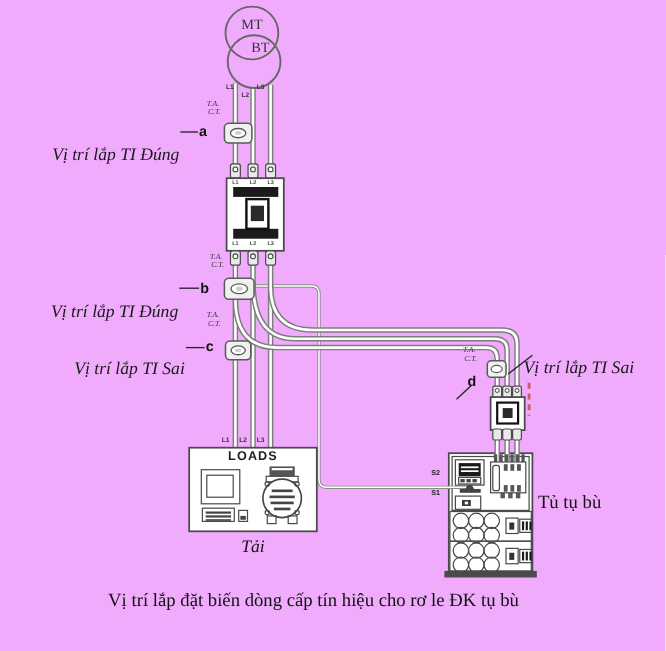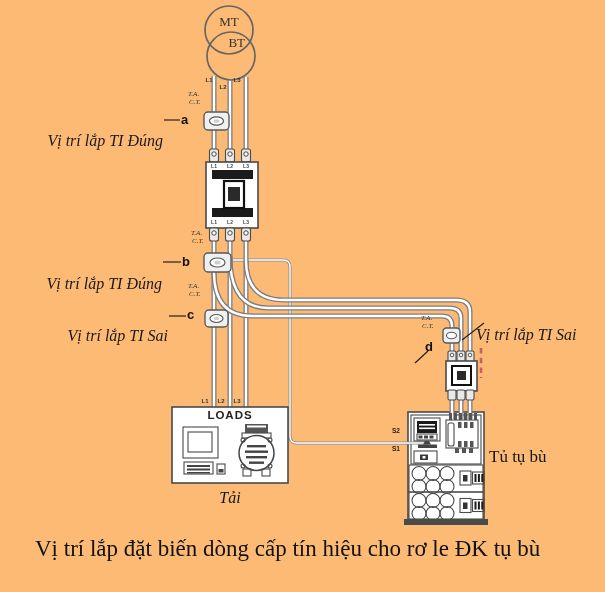--- a/index.html
+++ b/index.html
@@ -1,28 +1,28 @@
 <!DOCTYPE html>
 <html><head>
 <meta charset="utf-8">
 <style>
   html,body{margin:0;padding:0;background:#fff;}
-  #stage{position:relative;width:605px;height:592px;background:#fdba74;overflow:hidden;
+  #stage{position:relative;width:605px;height:592px;background:#f0abfc;overflow:hidden;
          font-family:"Liberation Serif","DejaVu Serif",serif;color:#141414;}
   #diagram-svg{position:absolute;left:0;top:0;}
   .t{position:absolute;white-space:nowrap;}
   .sans{font-family:"Liberation Sans","DejaVu Sans",sans-serif;}
   .poslbl{font-style:italic;font-size:16px;color:#1a1a1a;margin-top:23px;}
   .ralign{text-align:right;}
   .letter{font-family:"Liberation Sans","DejaVu Sans",sans-serif;font-weight:bold;font-size:13px;color:#111;}
   .tact{font-style:italic;font-size:7px;color:#333;line-height:7px;}
   .tiny{font-size:6px;font-weight:bold;color:#333;text-align:center;width:14px;}
   .micro{font-size:5px;font-weight:bold;color:#444;text-align:center;width:12px;}
   .xfmr{font-size:13px;color:#333;text-align:center;width:28px;}
-  .cap1{font-size:23px;color:#111;text-align:center;width:500px;}
+  .cap1{font-size:17px;color:#111;text-align:center;width:500px;}
   .cap2{font-size:16px;font-style:italic;color:#111;text-align:center;width:500px;}
   .w{fill:none;stroke:#7d7d7d;stroke-width:5;}
   .w2{fill:none;stroke:#ffffff;stroke-width:2.4;}
   .sw{fill:none;stroke:#8a8a8a;stroke-width:3;}
   .sw2{fill:none;stroke:#ffffff;stroke-width:1.4;}
   .box{fill:#fff;stroke:#4a4a4a;stroke-width:1.6;}
   .thin{fill:none;stroke:#4a4a4a;stroke-width:1.1;}
   .lug{fill:#e9e9e9;stroke:#4a4a4a;stroke-width:1.1;}
   .ct{fill:#f0f0f0;stroke:#5a5a5a;stroke-width:1.4;}
   .ldr{stroke:#222;stroke-width:1.2;fill:none;}

